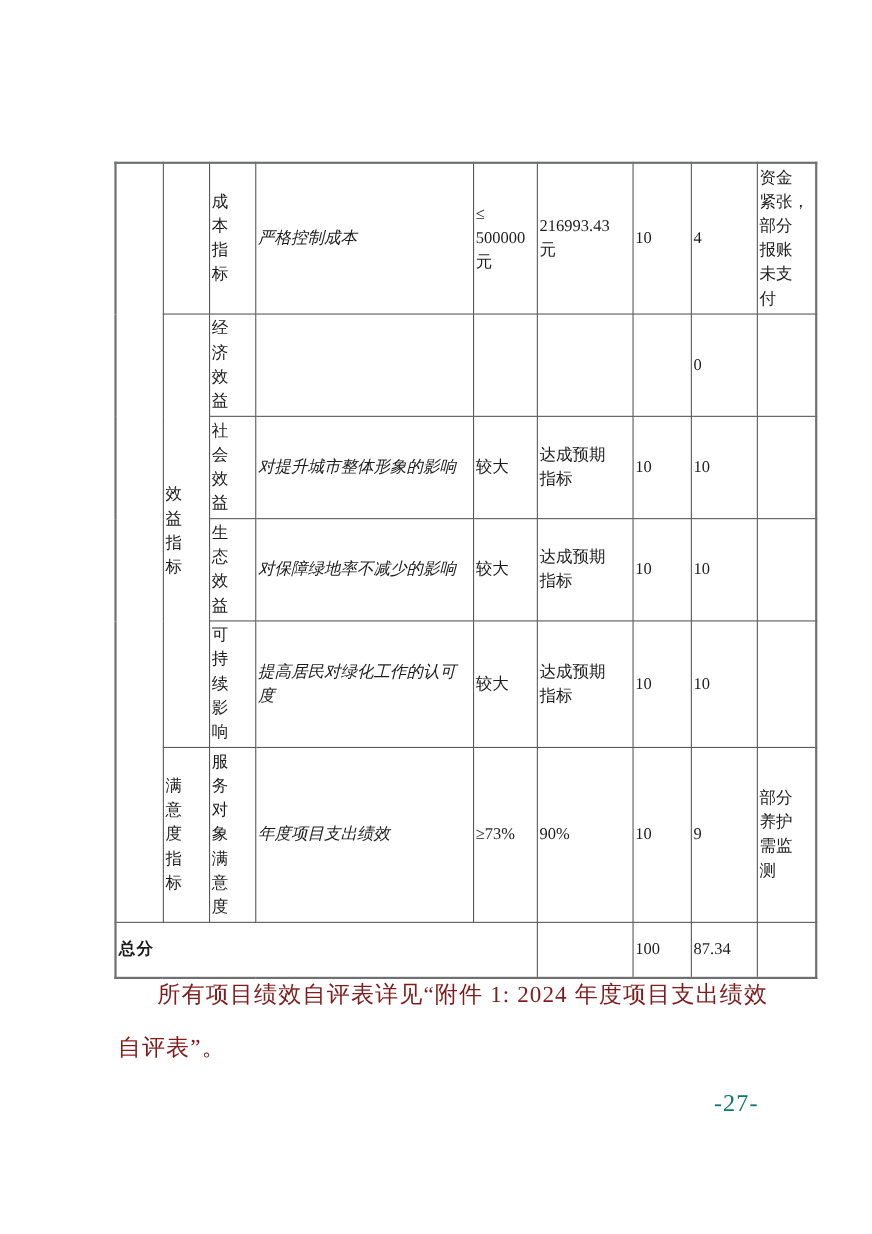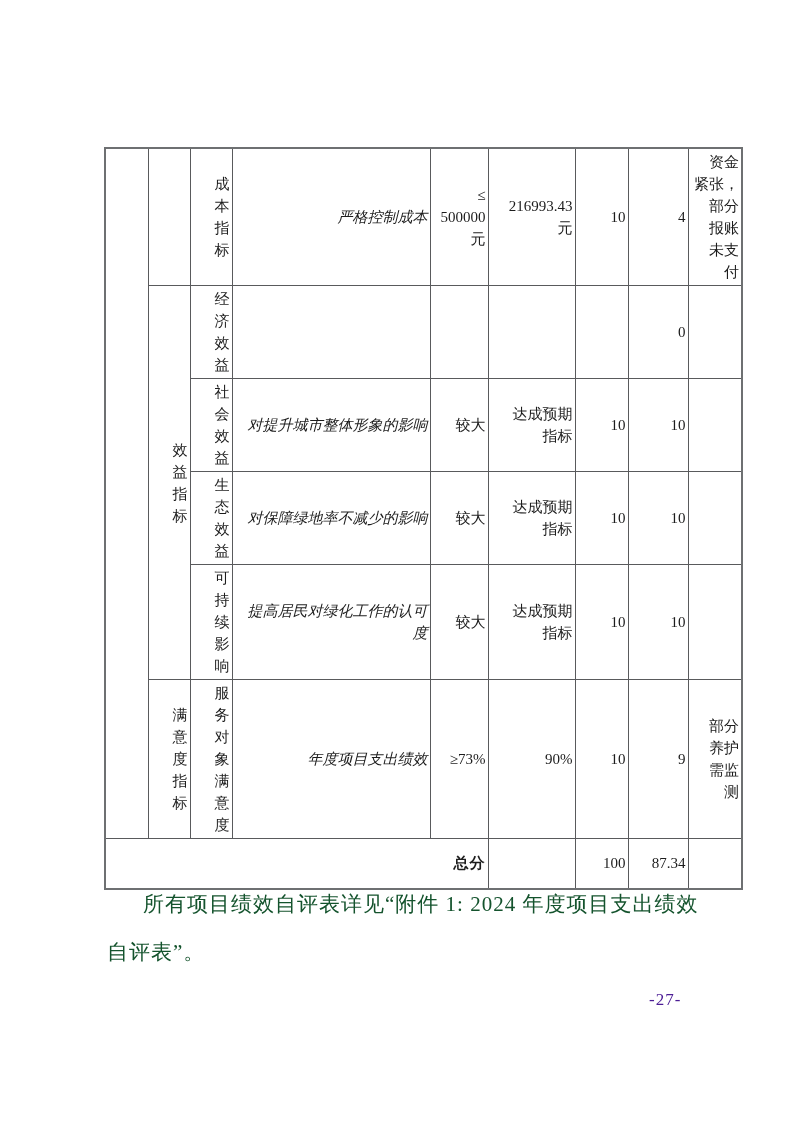--- a/index.html
+++ b/index.html
@@ -20,21 +20,21 @@
     position: absolute;
     left: 104px;
     top: 147px;
     border-collapse: collapse;
     table-layout: fixed;
     width: 637px;
     border: 2px solid #6e7072;
   }
   table.eval td {
     border: 1px solid #595a5c;
-    text-align: right;
+    text-align: left;
     vertical-align: middle;
     font-size: 15px;
     line-height: 22px;
     padding: 2px;
     overflow: hidden;
   }
   
   td.v { line-height: 20px; padding: 2px 0; }
   td.v span { display: inline-block; width: 1.1em; }
   
@@ -64,31 +64,31 @@
     font-size: 16px;
     letter-spacing: 1px;
   }
   .body-text {
     position: absolute;
     left: 107px;
     top: 889px;
     width: 610px;
     font-size: 21px;
     letter-spacing: 1px;
-    color: #14532d;
+    color: #7f1d1d;
   }
   .body-line { line-height: 30px; }
   .body-line.first { text-indent: 36px; margin-bottom: 18px; }
   .page-num {
     position: absolute;
     left: 649px;
     top: 990px;
-    font-size: 17px;
+    font-size: 22px;
     letter-spacing: 1px;
-    color: #4c1d95;
+    color: #0f766e;
   }
 </style>
 </head>
 <body>
 
 <div class="page">
 
   <table class="eval">
     <colgroup>
       <col style="width:43px">

